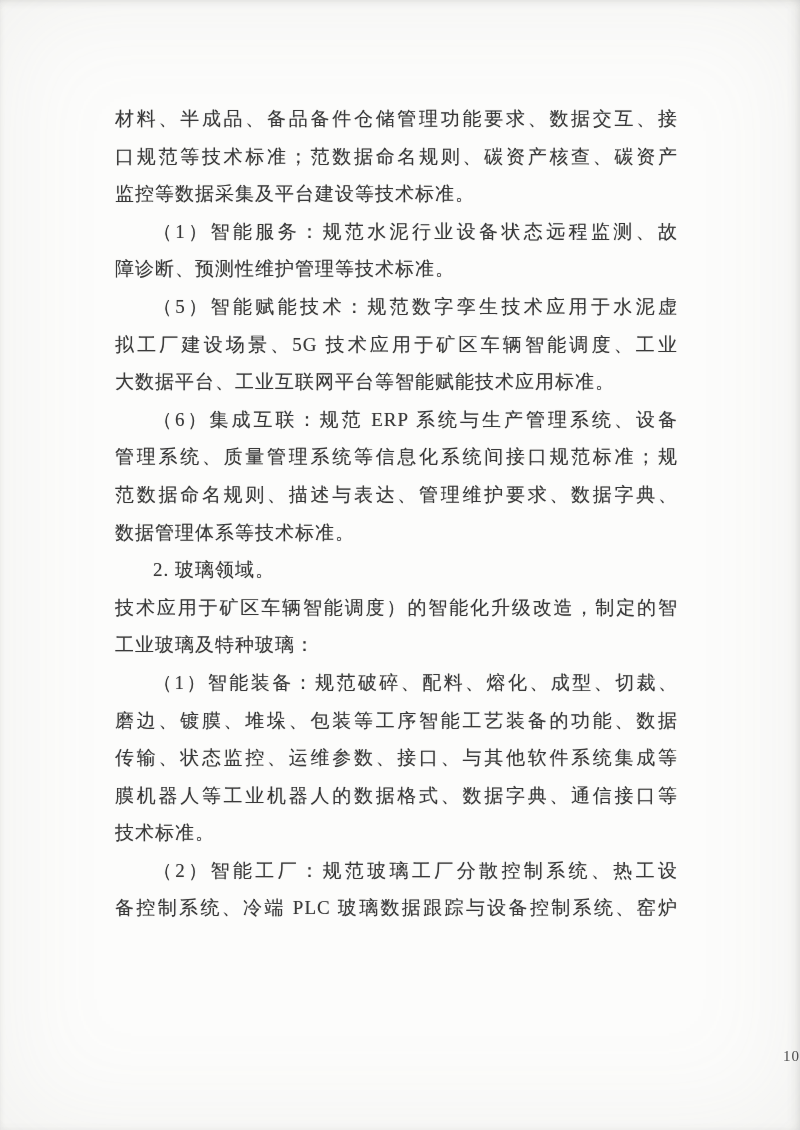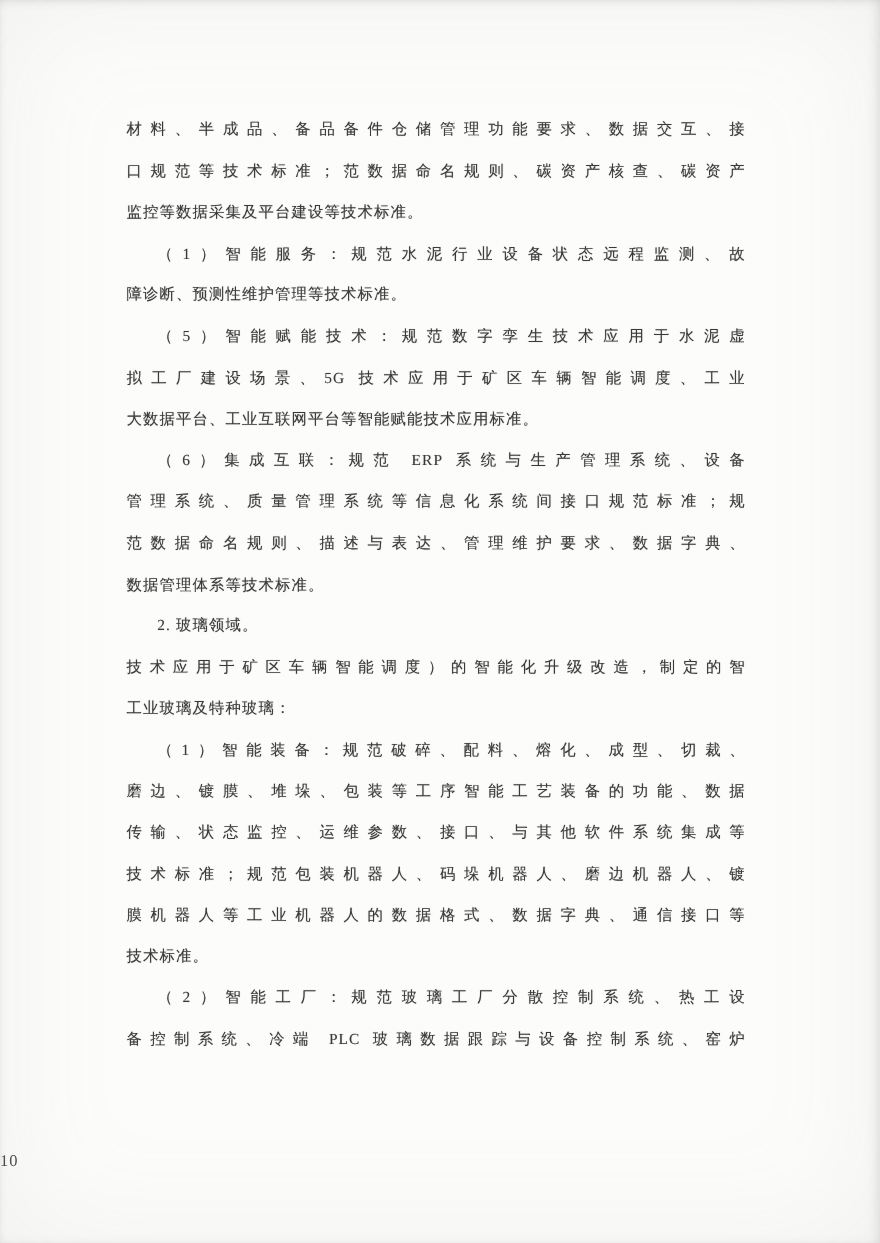--- a/index.html
+++ b/index.html
@@ -20,38 +20,38 @@
       inset 0 5px 12px -8px rgba(120, 120, 115, 0.25);
   }
   .text-block {
     position: absolute;
     left: 115px;
     top: 100px;
     width: 563px;
   }
   .ln {
     font-family: "Liberation Serif", "DejaVu Serif", serif;
-    font-size: 14px;
+    font-size: 19px;
     line-height: 37.6px;
     height: 37.6px;
     color: var(--text-color, #3a3a3a);
     letter-spacing: 1px;
     text-align: justify;
     text-align-last: justify;
     text-shadow: 0 0 1px rgba(58, 58, 58, 0.40);
     white-space: normal;
     overflow: visible;
   }
   .ln.ind { text-indent: 2em; }
   .ln.endline { text-align-last: left; }
   .page-number {
     position: absolute;
     left: 0; top: 1046px;
     width: 100%;
-    text-align: left;
+    text-align: right;
     font-family: "Liberation Serif", "DejaVu Serif", serif;
     font-size: 15px;
     line-height: 20px;
     color: #4c4c4c;
     letter-spacing: 1px;
   }
 </style>
 </head>
 <body>
 
@@ -68,20 +68,19 @@
     <div class="ln ind">（6）集成互联：规范 ERP 系统与生产管理系统、设备</div>
     <div class="ln">管理系统、质量管理系统等信息化系统间接口规范标准；规</div>
     <div class="ln">范数据命名规则、描述与表达、管理维护要求、数据字典、</div>
     <div class="ln endline">数据管理体系等技术标准。</div>
     <div class="ln ind endline">2. 玻璃领域。</div>
     <div class="ln">技术应用于矿区车辆智能调度）的智能化升级改造，制定的智</div>
     <div class="ln endline">工业玻璃及特种玻璃：</div>
     <div class="ln ind">（1）智能装备：规范破碎、配料、熔化、成型、切裁、</div>
     <div class="ln">磨边、镀膜、堆垛、包装等工序智能工艺装备的功能、数据</div>
     <div class="ln">传输、状态监控、运维参数、接口、与其他软件系统集成等</div>
-    <div class="ln">技术标准；规范包装机器人、码垛机器人、磨边机器人、镀</div>
     <div class="ln">膜机器人等工业机器人的数据格式、数据字典、通信接口等</div>
     <div class="ln endline">技术标准。</div>
     <div class="ln ind">（2）智能工厂：规范玻璃工厂分散控制系统、热工设</div>
     <div class="ln">备控制系统、冷端 PLC 玻璃数据跟踪与设备控制系统、窑炉</div>
   </div>
   <div class="page-number">10</div>
 </div>
 
 </body></html>

